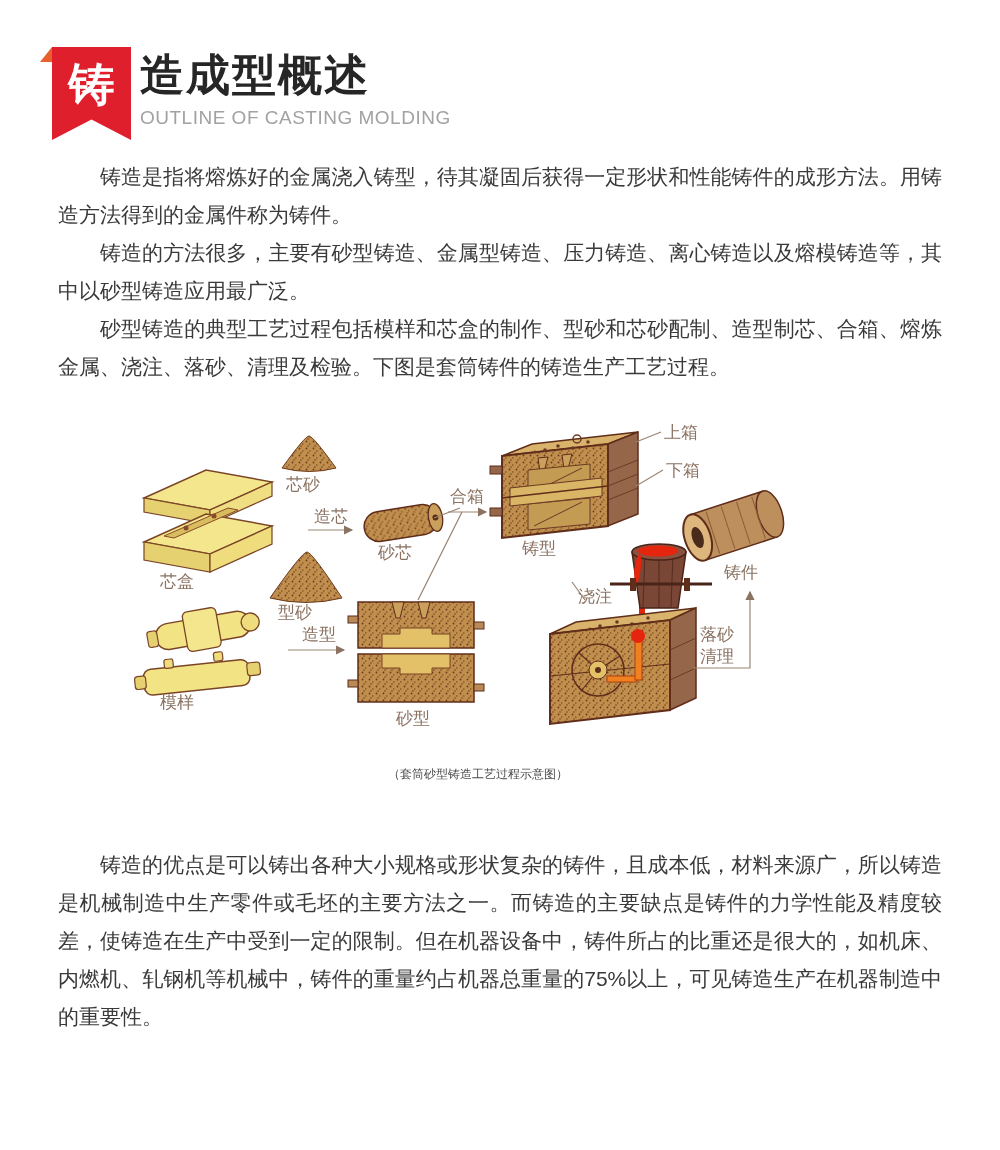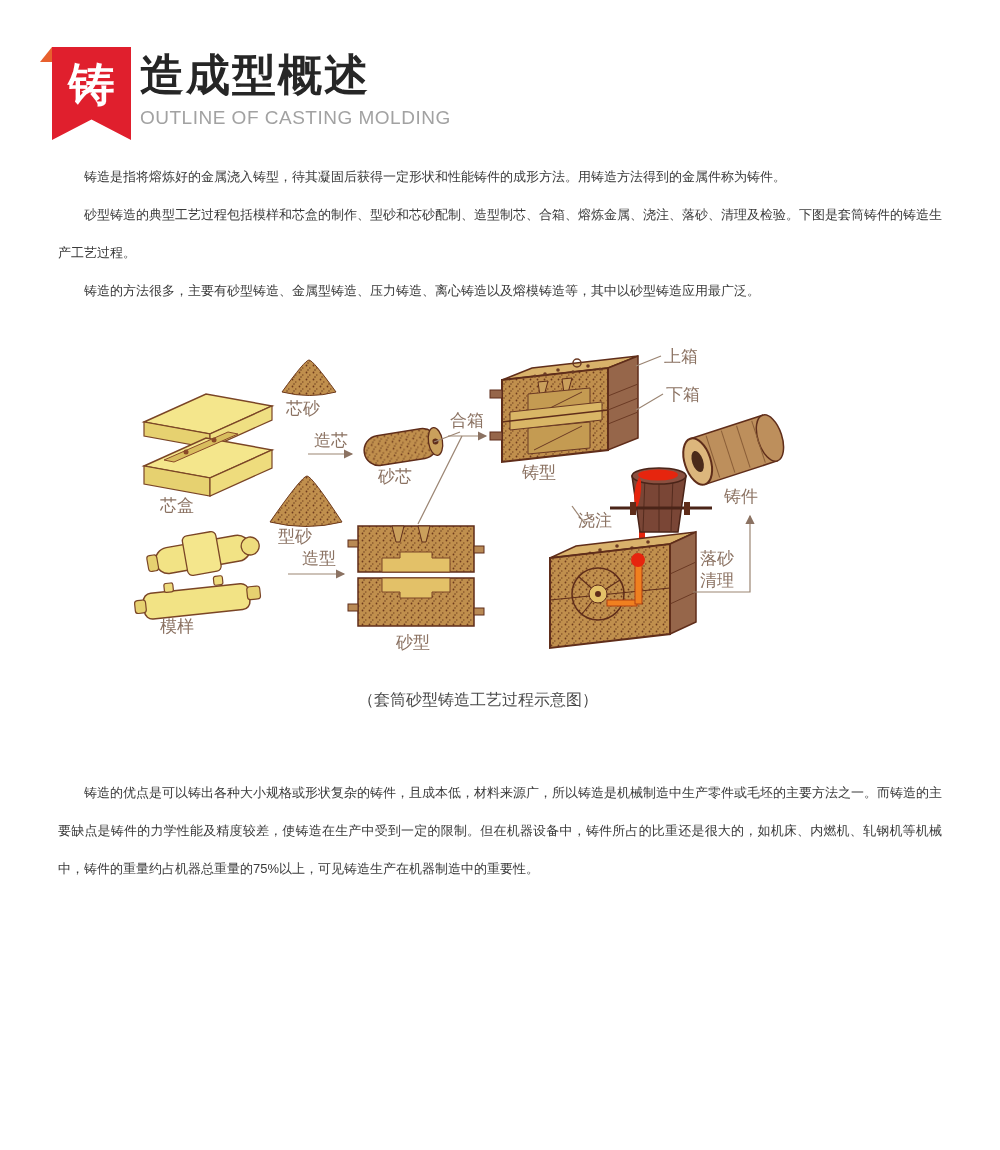--- a/index.html
+++ b/index.html
@@ -16,28 +16,28 @@
   .badge-char{position:absolute;left:0;top:0;width:79px;height:76px;text-align:center;
               color:#ffffff;font-size:46px;font-weight:bold;line-height:74px;
               font-family:"DejaVu Sans","Liberation Sans",sans-serif;}
   .titles{margin-left:88px;padding-top:6px;}
   .page-title{margin:0;font-size:44px;font-weight:bold;color:#262626;letter-spacing:2px;
               line-height:44px;font-family:"DejaVu Sans","Liberation Sans",sans-serif;}
   .page-subtitle{font-size:19px;color:#a2a2a2;letter-spacing:.5px;margin-top:10px;}
 
   
   .main{position:absolute;left:58px;top:158px;width:884px;}
-  p.body{margin:0;font-size:13px;line-height:38px;color:#3a3a3a;
+  p.body{margin:0;font-size:21px;line-height:38px;color:#3a3a3a;
          text-align:justify;text-indent:2em;}
   p.closing{margin-top:63px;}
 
   
   figure{margin:26px 0 0 72px;width:670px;}
   figure svg{display:block;}
-  figcaption{margin-top:24px;width:670px;text-align:center;font-size:16px;color:#4a4a4a;
+  figcaption{margin-top:24px;width:670px;text-align:center;font-size:12px;color:#4a4a4a;
              padding-left:26px;box-sizing:border-box;}
 
   .dlabel{font-family:"DejaVu Serif","Liberation Serif",serif;font-size:17px;fill:#8b7262;}
   .leader{stroke:#9b8573;stroke-width:1.2;fill:none;}
 </style>
 </head>
 <body>
 
 <div class="page">
 
@@ -48,22 +48,22 @@
       <div class="badge-char">铸</div>
     </div>
     <div class="titles">
       <h1 class="page-title">造成型概述</h1>
       <div class="page-subtitle">OUTLINE OF CASTING MOLDING</div>
     </div>
   </div>
 
   <div class="main">
     <p class="body">铸造是指将熔炼好的金属浇入铸型，待其凝固后获得一定形状和性能铸件的成形方法。用铸造方法得到的金属件称为铸件。</p>
+    <p class="body">铸造的方法很多，主要有砂型铸造、金属型铸造、压力铸造、离心铸造以及熔模铸造等，其中以砂型铸造应用最广泛。</p>
     <p class="body">砂型铸造的典型工艺过程包括模样和芯盒的制作、型砂和芯砂配制、造型制芯、合箱、熔炼金属、浇注、落砂、清理及检验。下图是套筒铸件的铸造生产工艺过程。</p>
-    <p class="body">铸造的方法很多，主要有砂型铸造、金属型铸造、压力铸造、离心铸造以及熔模铸造等，其中以砂型铸造应用最广泛。</p>
 
     <figure>
       <svg width="670" height="330" viewBox="0 0 670 330">
         <defs>
           <pattern id="sand" patternUnits="userSpaceOnUse" width="7" height="7">
             <rect width="7" height="7" fill="#c08f4d"></rect>
             <circle cx="1.5" cy="1.5" r="0.9" fill="#6e3a1c"></circle>
             <circle cx="4.8" cy="4" r="0.8" fill="#7d4a22"></circle>
             <circle cx="3" cy="6" r="0.7" fill="#5f3418"></circle>
           </pattern>

